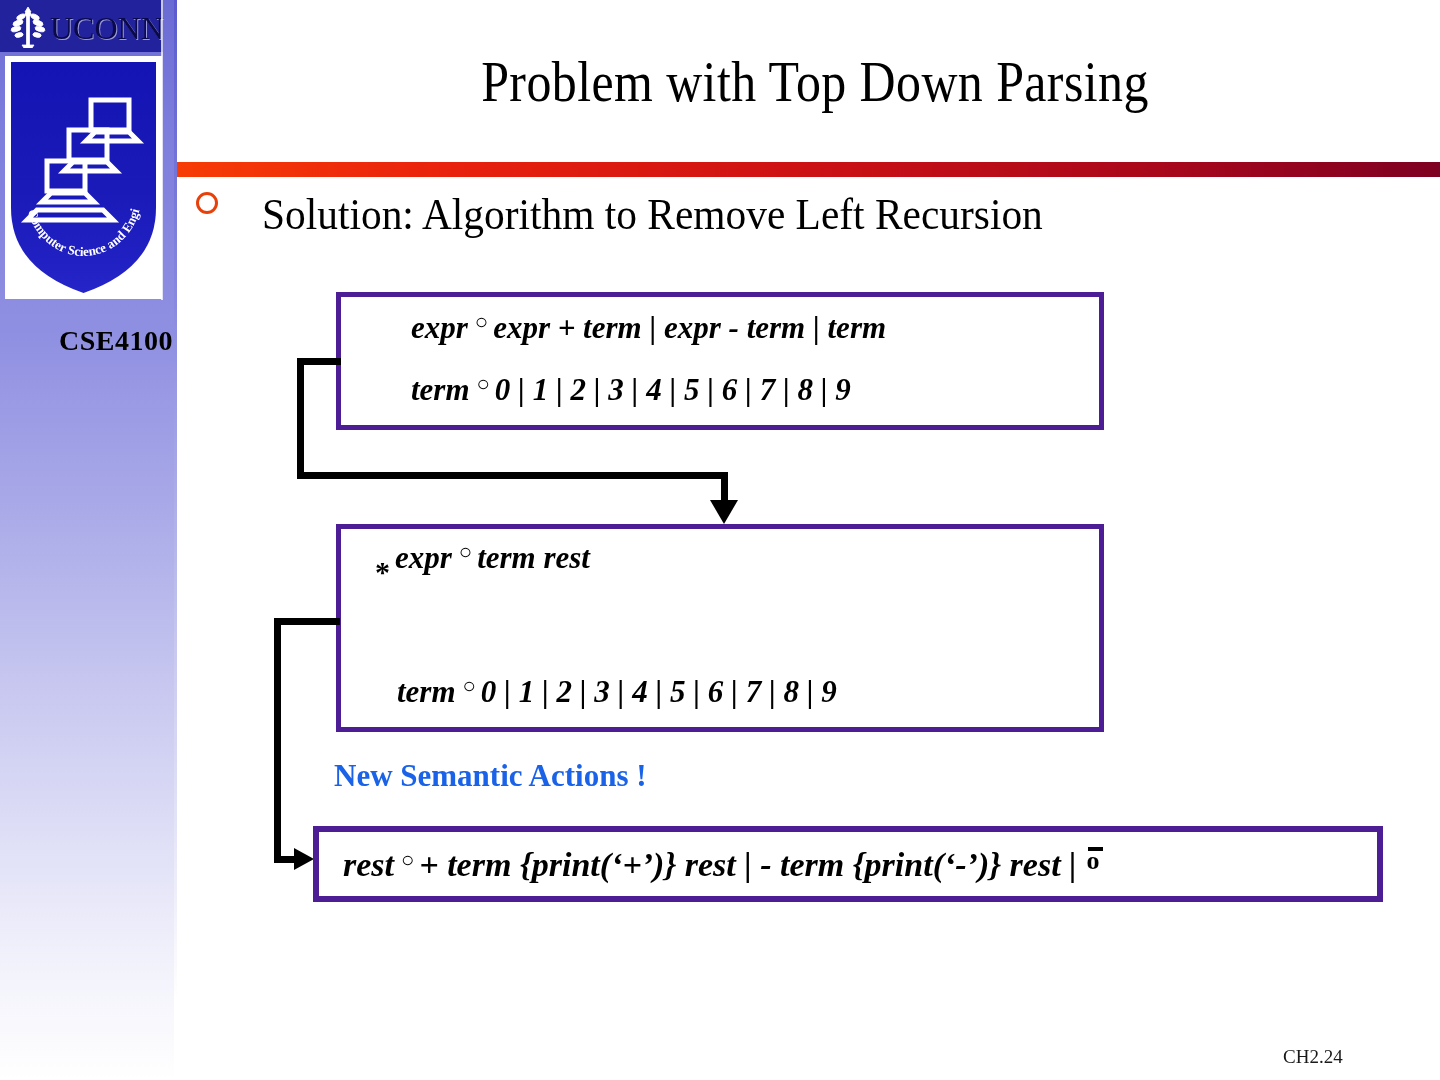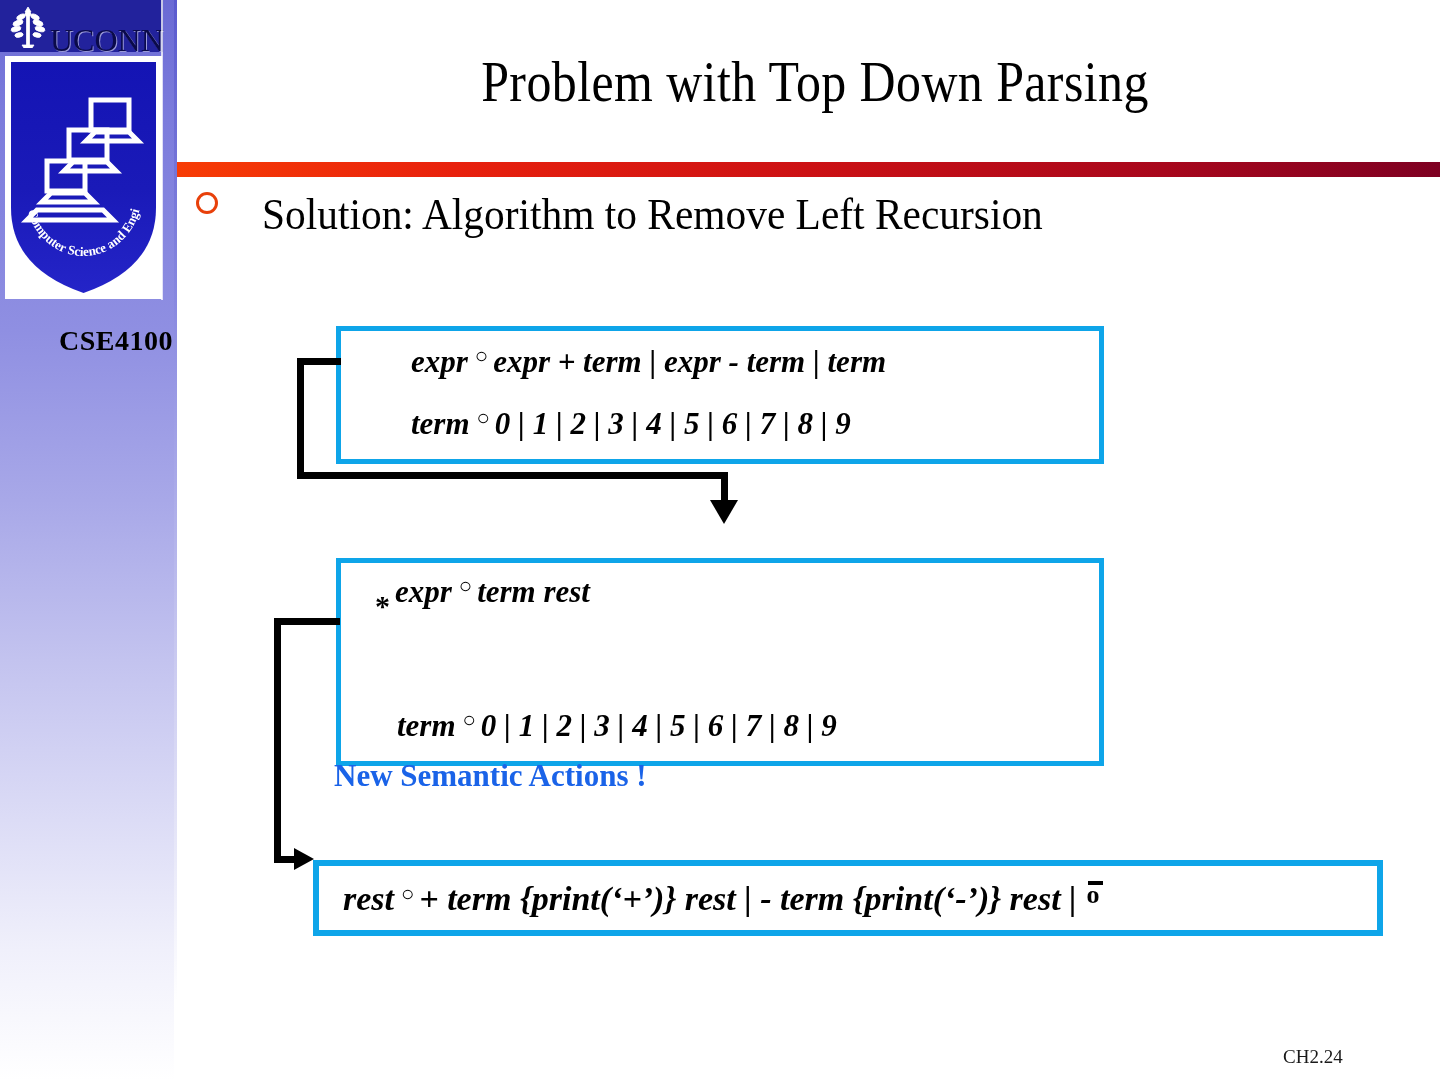--- a/index.html
+++ b/index.html
@@ -44,21 +44,21 @@
     width: 163px; height: 52px;
     background: #22229c;
   }
   .uconn-tree {
     position: absolute;
     left: 8px; top: 4px;
     width: 40px; height: 44px;
   }
   .uconn-word {
     position: absolute;
-    left: 50px; top: 20px;
+    left: 50px; top: 8px;
     font-family: "Liberation Serif", serif;
     font-size: 32px;
     letter-spacing: 0px;
     color: #0a0a4a;
     text-shadow: 1px 1px 0 #9a9ad8;
     font-weight: normal;
     line-height: 40px;
   }
   .shield-wrap {
     position: absolute;
@@ -139,23 +139,22 @@
     color: #000000;
     white-space: nowrap;
     transform: scaleX(0.92);
     transform-origin: left center;
   }
 
   
   .gbox {
     position: absolute;
     background: #ffffff;
-    border: 5px solid #0ea5e9;
+    border: 5px solid #4c1d95;
     box-sizing: border-box;
-    margin-top: 34px;
   }
   #box1 { left: 336px; top: 292px;  width: 768px;  height: 138px; }
   #box2 { left: 336px; top: 524px;  width: 768px;  height: 208px; }
   #box3 { left: 313px; top: 826px;  width: 1070px; height: 76px;  border-width: 6px; }
 
   .grule {
     position: absolute;
     font-family: "Liberation Serif", serif;
     font-style: italic;
     font-weight: bold;

